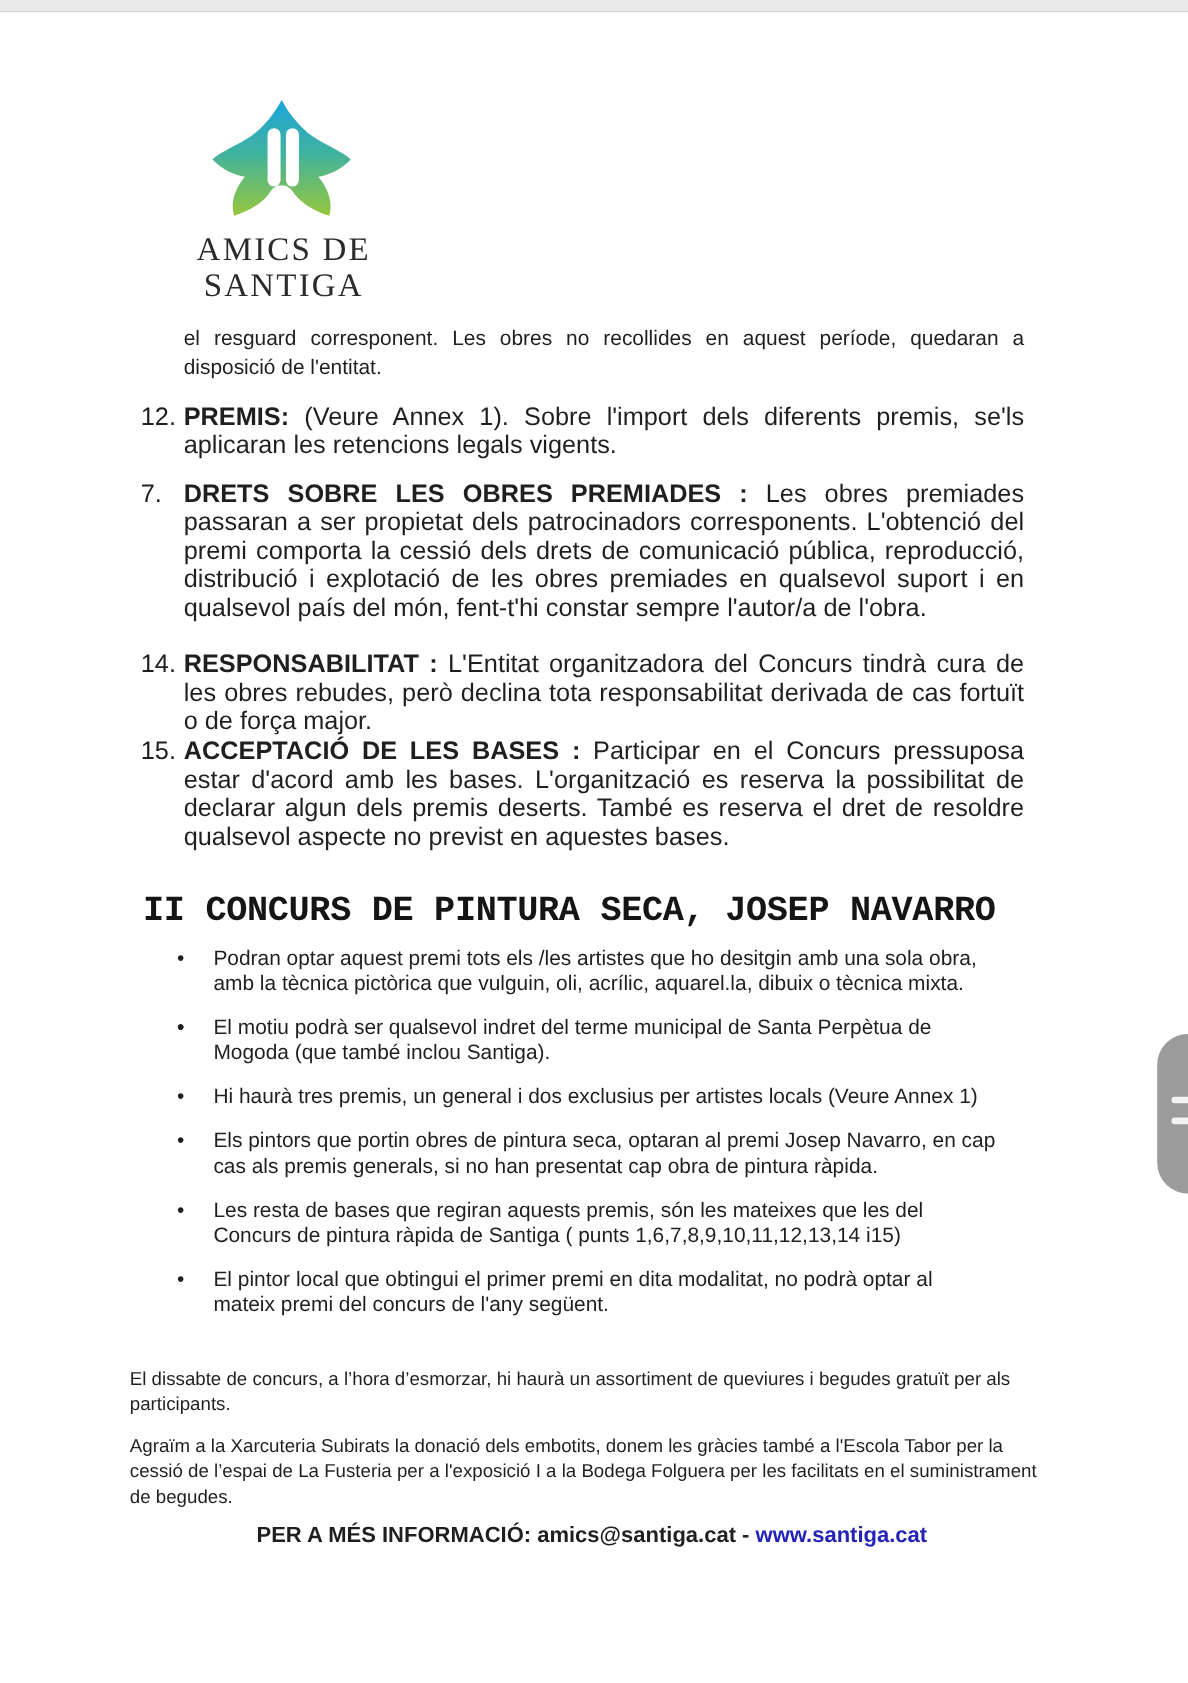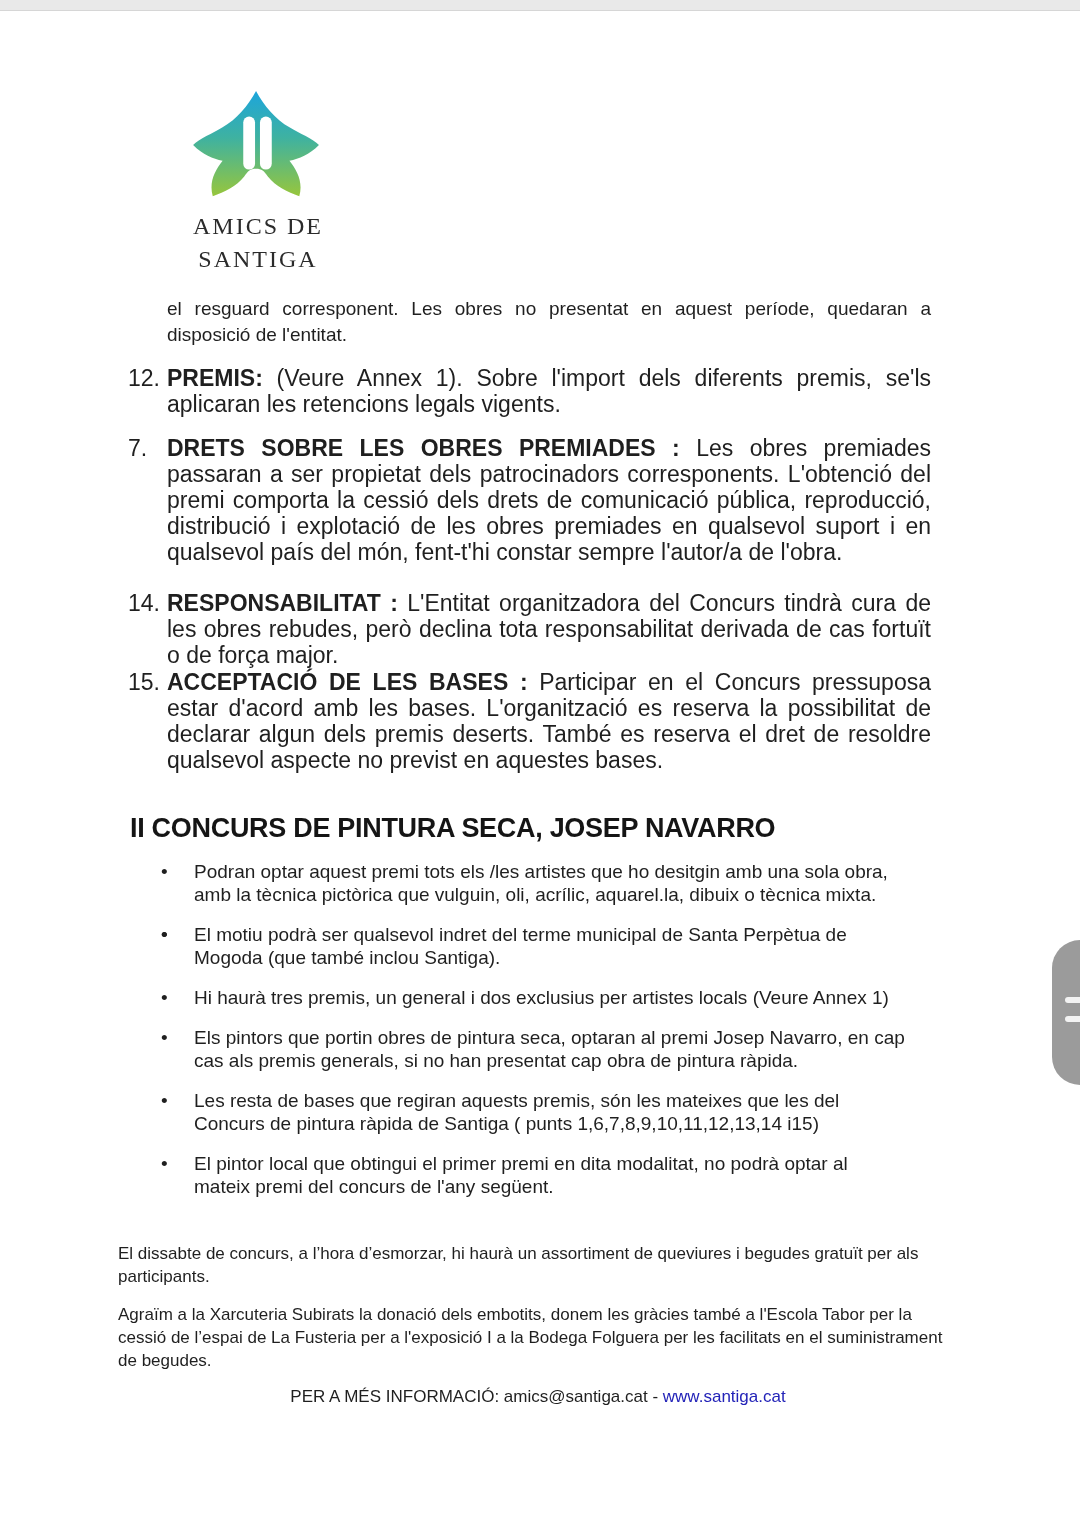--- a/index.html
+++ b/index.html
@@ -20,21 +20,21 @@
   }
   .logo-wrap {
     margin: 77px 0 0 178px;
     width: 160px;
     text-align: center;
   }
   .logo-leaf { display: block; margin: 0 auto; }
   .logo-text {
     margin-top: 4px;
     font-family: "Liberation Serif", serif;
-    font-size: 24px;
+    font-size: 30px;
     line-height: 33px;
     letter-spacing: 2px;
     color: #2b2b2b;
   }
   .content {
     margin-left: 128px;
     width: 803px;
   }
   .intro {
     margin-top: 20px;
@@ -55,25 +55,26 @@
     left: 0;
     top: 0;
   }
   .mt-item12 { margin-top: 17px; }
   .mt-item13 { margin-top: 18px; }
   .mt-item14 { margin-top: 25px; }
   .mt-item15 { margin-top: 1px; }
   .section-heading {
     margin-top: 40px;
     margin-left: 2px;
-    font-size: 27px;
+    font-size: 32px;
     line-height: 30px;
     font-weight: bold;
     color: #151515;
     letter-spacing: -0.3px;
+    font-family: Liberation Mono, monospace;
   }
   .bullets { margin-top: 15px; width: 780px; }
   .bullet-item {
     position: relative;
     margin-top: 17px;
     padding-left: 66px;
     font-size: 19px;
     line-height: 23px;
     text-align: left;
   }
@@ -89,22 +90,23 @@
     font-size: 17px;
     line-height: 23px;
   }
   .note1 { margin-top: 44px; }
   .note2 { margin-top: 15px; }
   .contact-line {
     width: 840px;
     margin-left: 118px;
     margin-top: 13px;
     text-align: center;
-    font-size: 17px;
+    font-size: 20px;
     line-height: 23px;
+    font-weight: bold;
   }
   .contact-line a {
     text-decoration: none;
     cursor: pointer;
   }
   .edge-handle {
     position: absolute;
     top: 940px;
     right: -28px;
     width: 56px;
@@ -154,21 +156,21 @@
     <rect x="72" y="29" width="12" height="54" rx="6" fill="#ffffff"></rect>
   </svg>
   <div class="logo-text">
     <div>AMICS DE</div>
     <div>SANTIGA</div>
   </div>
 </div>
 
 <div class="content">
 
-  <p class="intro">el resguard corresponent. Les obres no presentat en aquest període, quedaran a disposició de l'entitat.</p>
+  <p class="intro">el resguard corresponent. Les obres no recollides en aquest període, quedaran a disposició de l'entitat.</p>
 
   <div class="num-item mt-item12">
     <span class="num">12.</span>
     <b>PREMIS:</b><span> (Veure Annex 1). Sobre l'import dels diferents premis, se'ls aplicaran les retencions legals vigents.</span>
   </div>
 
   <div class="num-item mt-item13">
     <span class="num">7.</span>
     <b>DRETS SOBRE LES OBRES PREMIADES :</b><span> Les obres premiades passaran a ser propietat dels patrocinadors corresponents. L'obtenció del premi comporta la cessió dels drets de comunicació pública, reproducció, distribució i explotació de les obres premiades en qualsevol suport i en qualsevol país del món, fent-t'hi constar sempre l'autor/a de l'obra.</span>
   </div>

